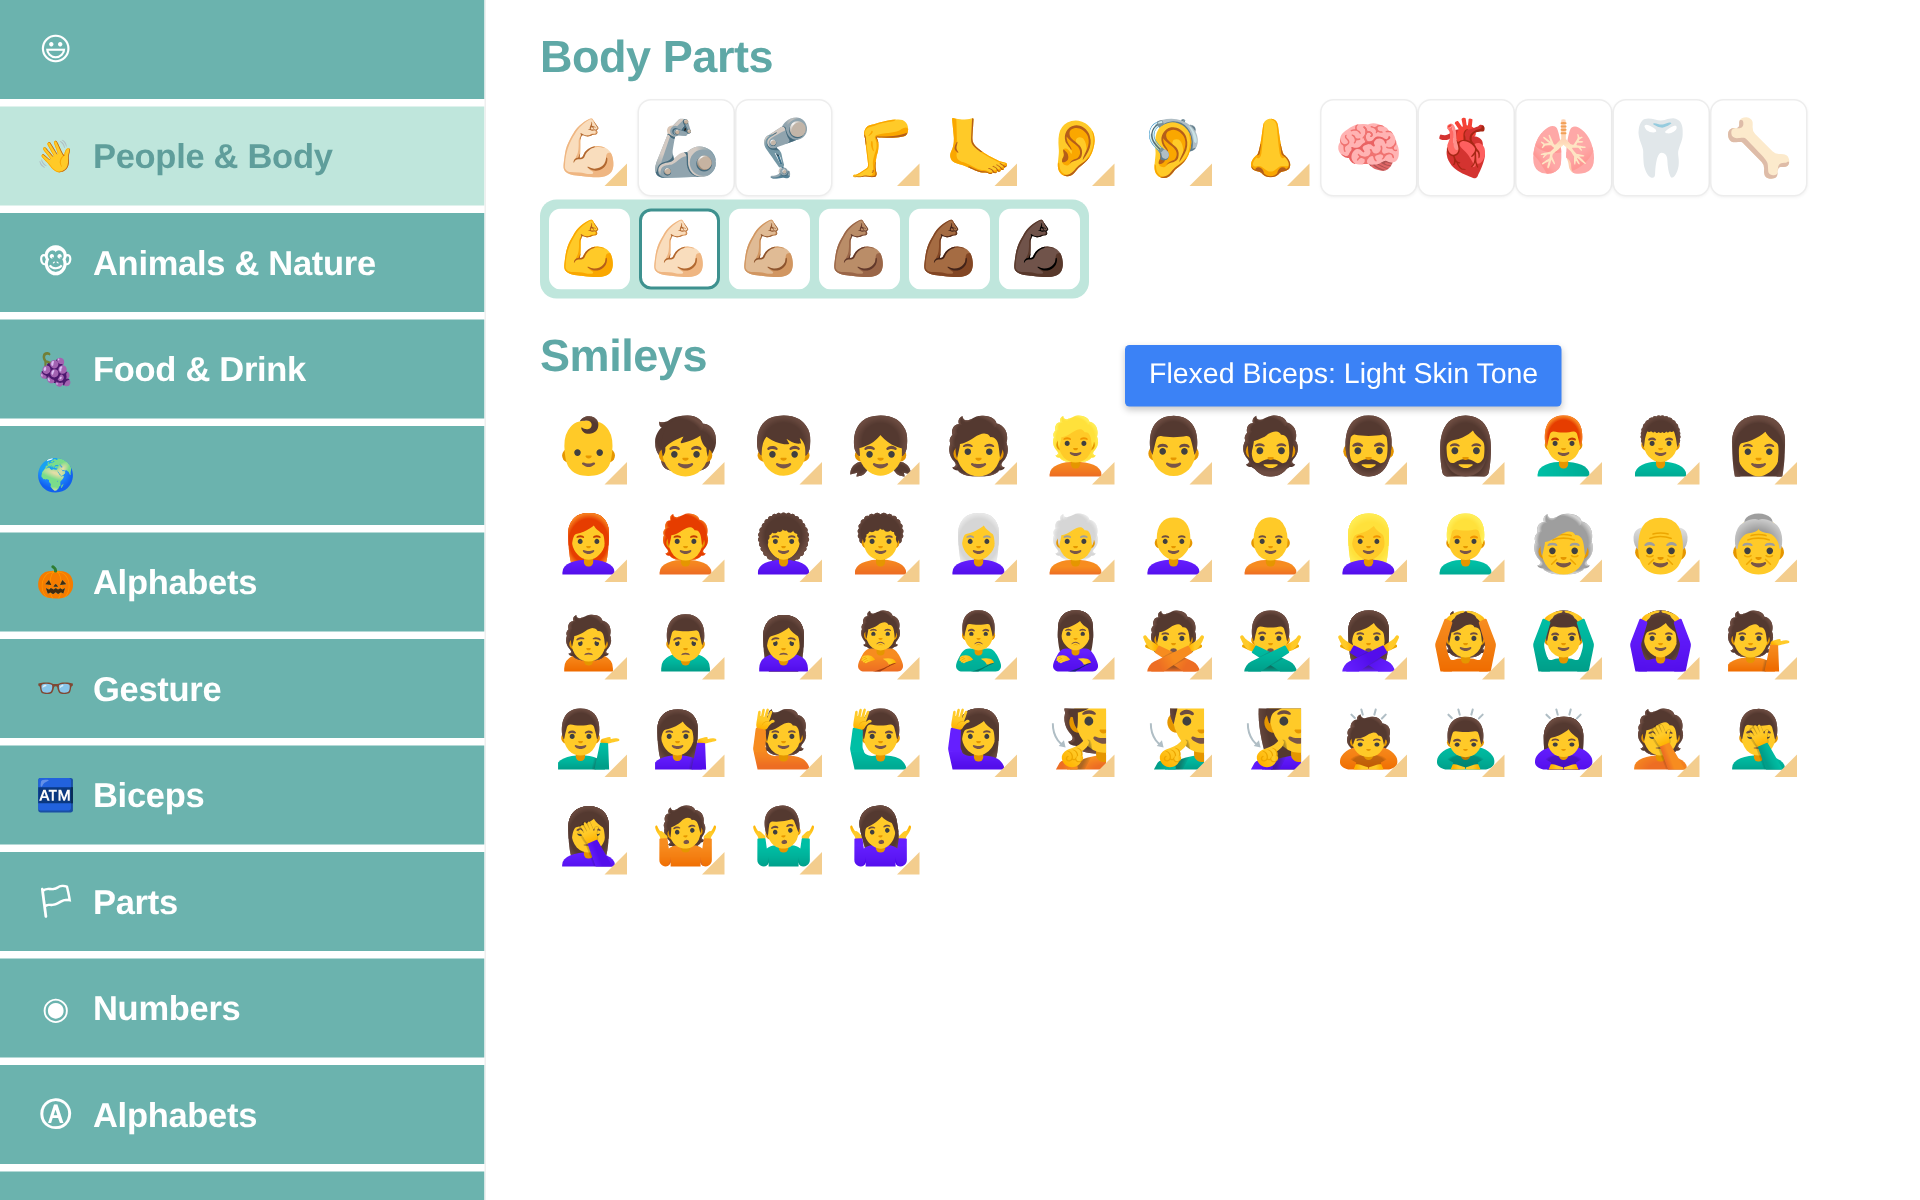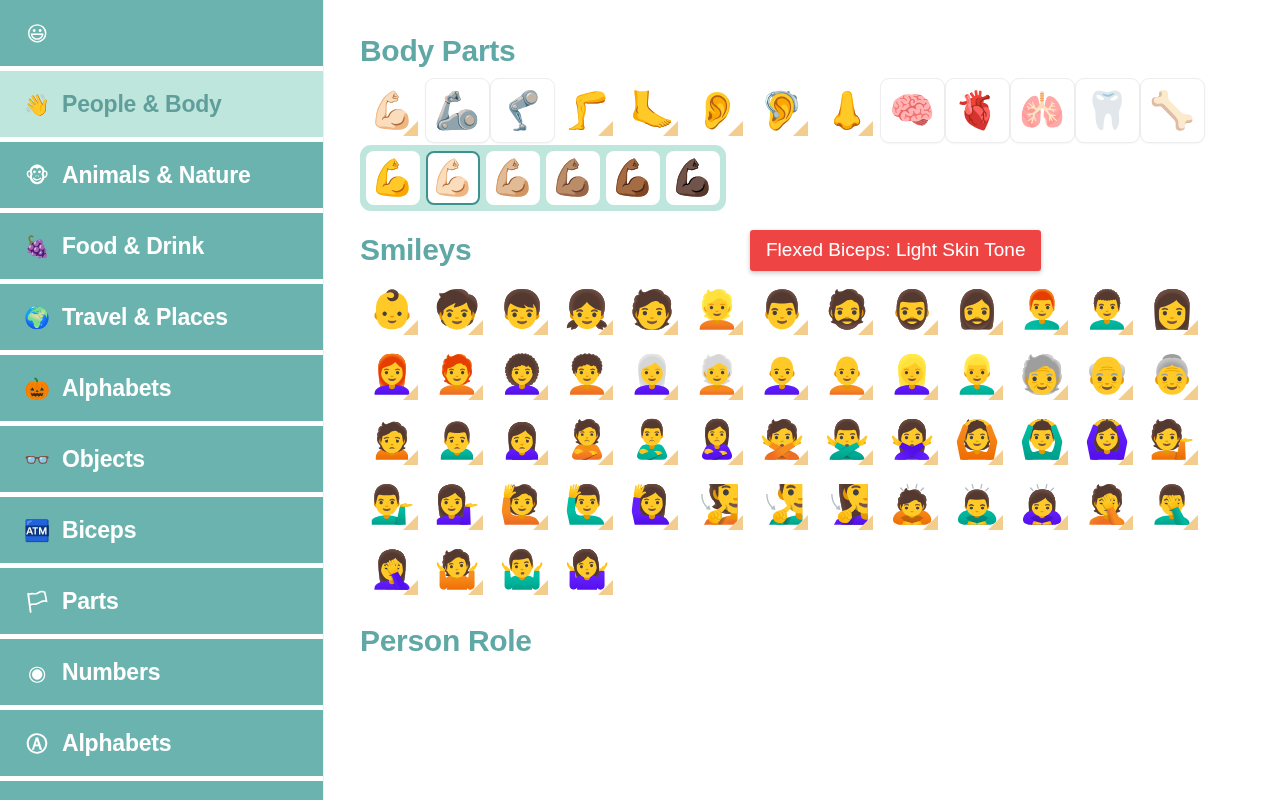--- a/index.html
+++ b/index.html
@@ -63,21 +63,21 @@
   }
 
   .nav-label { white-space: nowrap; }
 
   
   #main {
     flex: 1;
     height: 800px;
     position: relative;
     overflow: hidden;
-    padding: 12px 0 0 36px;
+    padding: 0 0 0 36px;
     background: #ffffff;
   }
 
   .section { position: relative; }
 
   .section-title {
     color: #5fa8a6;
     font-size: 30px;
     font-weight: bold;
     letter-spacing: -0.3px;
@@ -161,21 +161,21 @@
 
   .skin-swatch.selected {
     border-color: #3e918f;
   }
 
   
   #tooltip {
     position: absolute;
     left: 426px;
     top: 230px;
-    background: #ef4444;
+    background: #3b82f6;
     color: #ffffff;
     font-size: 19px;
     padding: 9px 16px 10px 16px;
     border-radius: 3px;
     white-space: nowrap;
     box-shadow: 0 2px 5px rgba(0,0,0,0.22);
     pointer-events: none;
     z-index: 50;
     text-align: center;
   }
@@ -196,29 +196,28 @@
       <div class="nav-item">
         <span class="nav-emoji">🐵</span>
         <span class="nav-label">Animals &amp; Nature</span>
       </div>
       <div class="nav-item">
         <span class="nav-emoji">🍇</span>
         <span class="nav-label">Food &amp; Drink</span>
       </div>
       <div class="nav-item">
         <span class="nav-emoji">🌍</span>
-        <span class="nav-label">Travel &amp; Places</span>
       </div>
       <div class="nav-item">
         <span class="nav-emoji">🎃</span>
         <span class="nav-label">Alphabets</span>
       </div>
       <div class="nav-item">
         <span class="nav-emoji">👓</span>
-        <span class="nav-label">Objects</span>
+        <span class="nav-label">Gesture</span>
       </div>
       <div class="nav-item">
         <span class="nav-emoji">🏧</span>
         <span class="nav-label">Biceps</span>
       </div>
       <div class="nav-item">
         <span class="nav-emoji">🏳</span>
         <span class="nav-label">Parts</span>
       </div>
       <div class="nav-item">
@@ -320,21 +319,18 @@
             <div class="emoji-cell variants">🤦</div>
             <div class="emoji-cell variants">🤦‍♂️</div>
           </div>
           <div class="emoji-grid">
             <div class="emoji-cell variants">🤦‍♀️</div>
             <div class="emoji-cell variants">🤷</div>
             <div class="emoji-cell variants">🤷‍♂️</div>
             <div class="emoji-cell variants">🤷‍♀️</div>
           </div>
         </section>
-        <section class="section">
-          <h2 class="section-title">Person Role</h2>
-        </section>
       </div>
 
     <div id="tooltip">Flexed Biceps: Light Skin Tone</div>
   </main>
 
 </div>
 
 </body></html>

